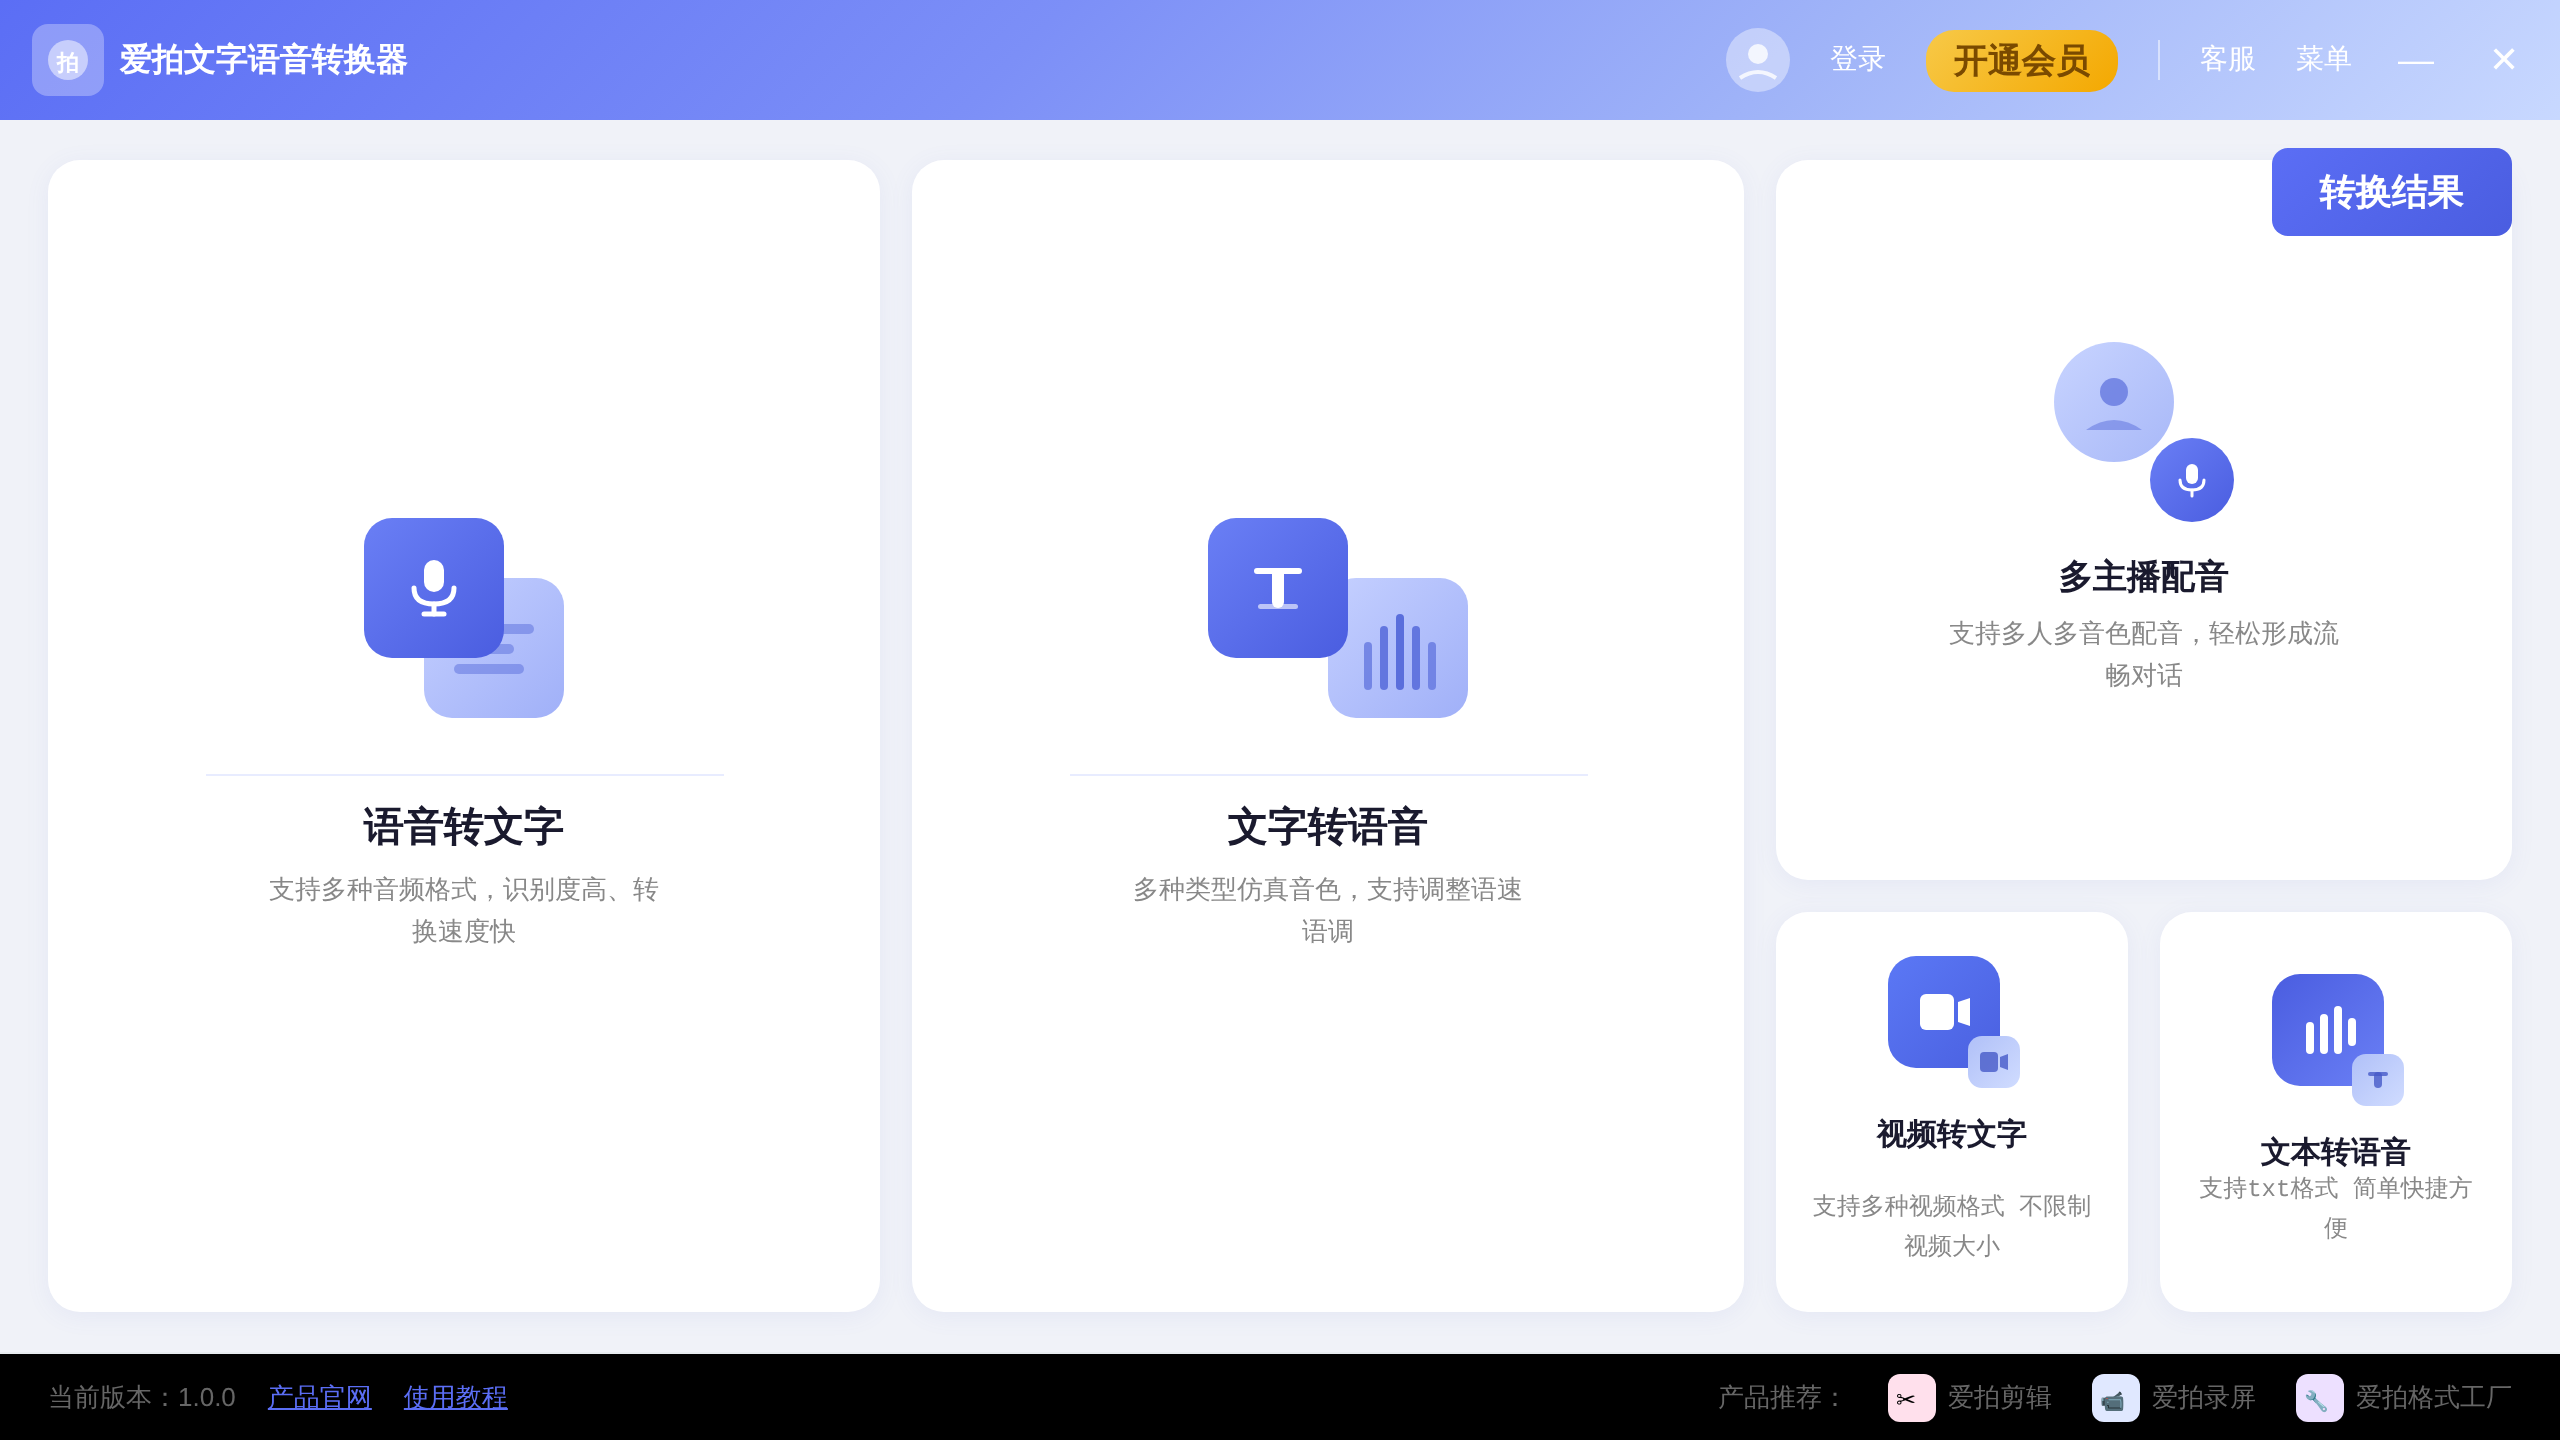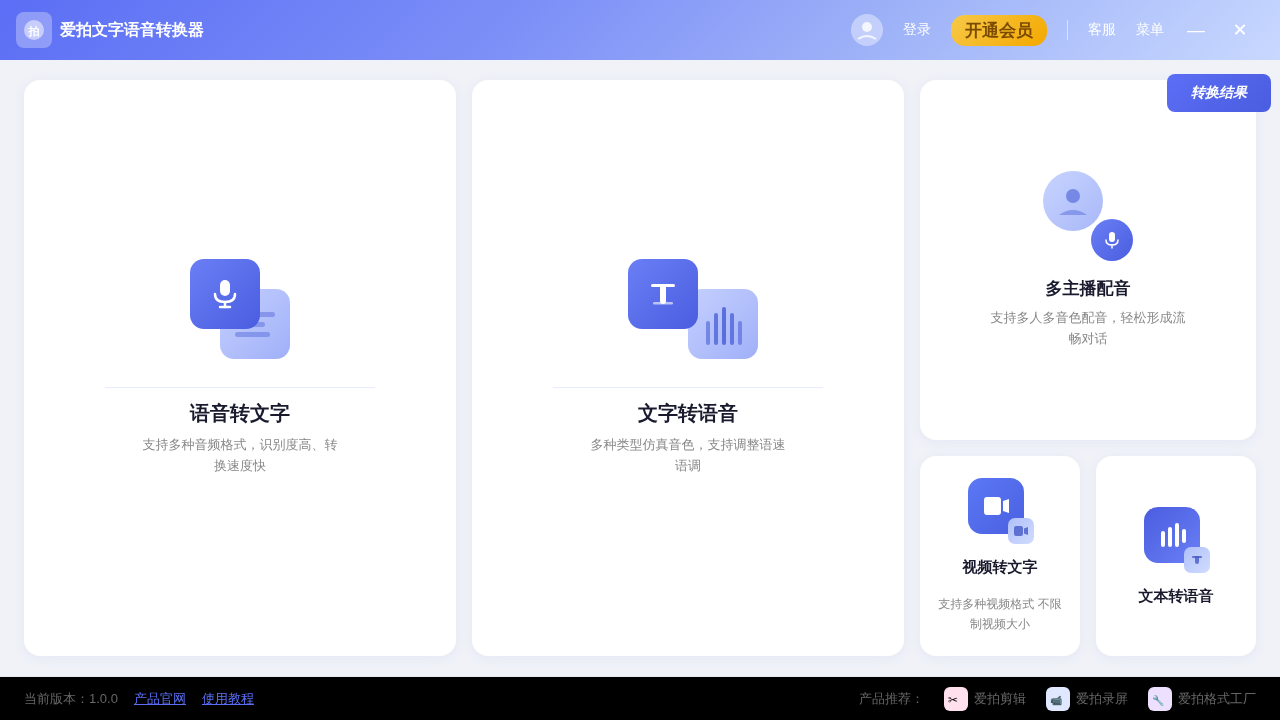--- a/index.html
+++ b/index.html
@@ -37,21 +37,21 @@
       font-size: 18px;
       color: white;
     }
     #titlebar .app-title {
       color: white;
       font-size: 16px;
       font-weight: 600;
     }
     #titlebar .right-controls {
       position: absolute;
-      right: 28px;
+      right: 16px;
       display: flex;
       align-items: center;
       gap: 20px;
     }
     #titlebar .nav-btn {
       color: white;
       font-size: 14px;
       cursor: pointer;
       display: flex;
       align-items: center;
@@ -146,24 +146,25 @@
     .card-desc {
       font-size: 13px;
       color: #888;
       text-align: center;
       line-height: 1.6;
       max-width: 200px;
     }
 
     
     .right-col {
-      width: 336px;
+      width: 368px;
       display: flex;
       flex-direction: column;
       gap: 16px;
+      font-family: Liberation Mono, monospace;
     }
 
     .card-large {
       flex: 1;
       padding: 24px 20px;
     }
 
     .card-small-row {
       display: flex;
       gap: 16px;
@@ -276,31 +277,30 @@
       display: flex;
       align-items: center;
       justify-content: center;
       font-size: 24px;
       position: relative;
     }
 
     
     #convert-btn {
       position: absolute;
-      right: 9px;
+      right: 24px;
       top: 14px;
       background: linear-gradient(135deg, #5b6ef5, #4a5de0);
       color: white;
       border: none;
       border-radius: 8px;
       padding: 10px 24px;
-      font-size: 14px;
+      font-size: 18px;
       font-weight: 600;
       cursor: pointer;
-      font-style: italic;
     }
 
     
     #footer {
       width: 100%;
       height: 44px;
       background: #000000;
       border-top: 1px solid #e8ecf0;
       display: flex;
       align-items: center;
@@ -491,20 +491,22 @@
               </div>
               <div style="position:absolute;bottom:-2px;right:-2px;width:26px;height:26px;background:linear-gradient(135deg,#b0c0f8,#d0dcff);border-radius:7px;display:flex;align-items:center;justify-content:center;">
                 <svg width="16" height="16" viewBox="0 0 16 16" fill="none">
                   <rect x="3" y="4" width="10" height="2" rx="1" fill="rgba(70,90,200,0.8)"></rect>
                   <rect x="6" y="4" width="4" height="8" rx="2" fill="rgba(70,90,200,0.8)"></rect>
                 </svg>
               </div>
             </div>
           </div>
           <div class="card-title" style="font-size:15px;margin-bottom:0;">文本转语音</div>
+          <div class="card-desc" style="font-size:12px;">支持txt格式
+简单快捷方便</div>
         </div>
       </div>
     </div>
   </div>
 </div>
 
 <div id="footer">
   <span>当前版本：1.0.0</span>
   <a class="footer-link">产品官网</a>
   <a class="footer-link">使用教程</a>

